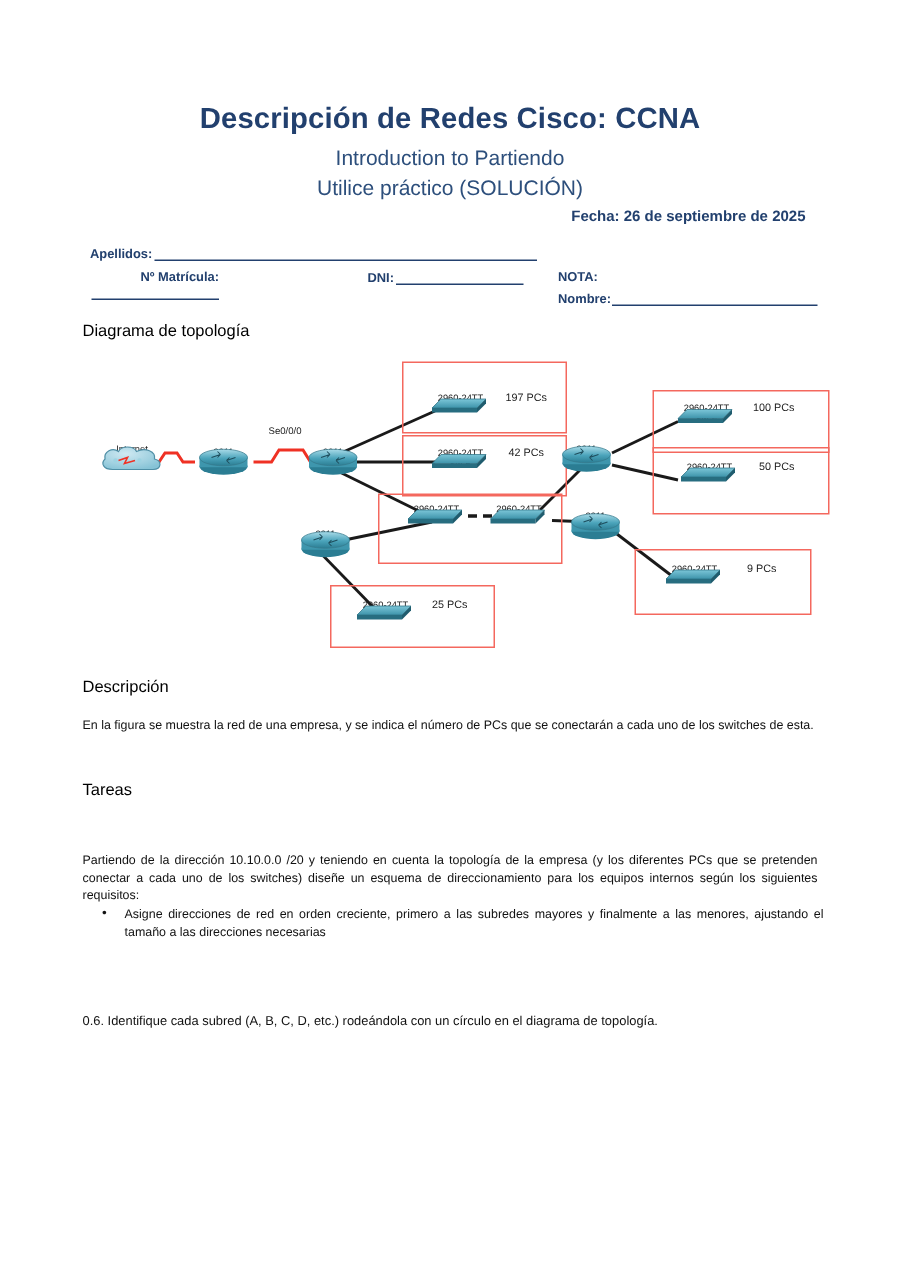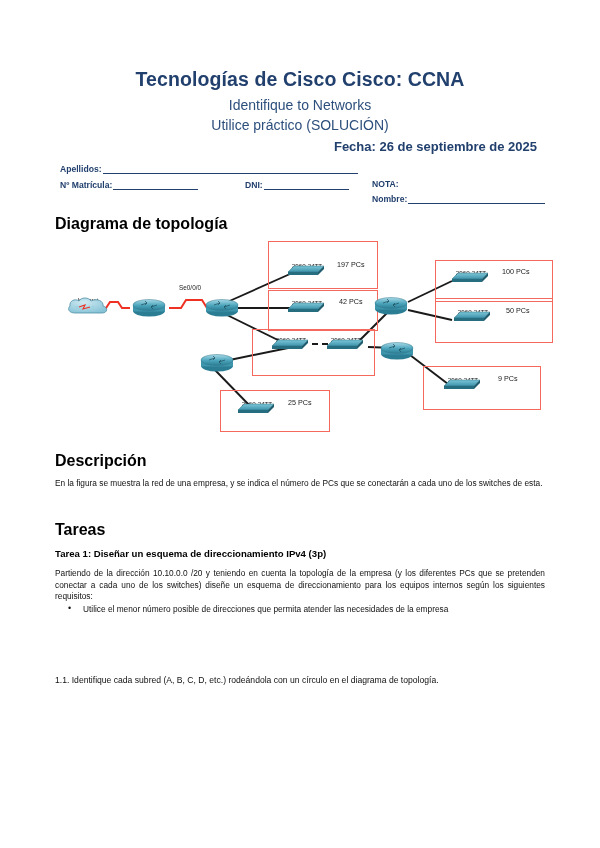--- a/index.html
+++ b/index.html
@@ -18,33 +18,33 @@
   .doc-sub1{
     position:absolute;left:0;top:97px;width:600px;text-align:center;
     font-size:14px;color:#2d4f7c;
   }
   .doc-sub2{
     position:absolute;left:0;top:117px;width:600px;text-align:center;
     font-size:14px;color:#2d4f7c;
   }
   .doc-date{
     position:absolute;right:63px;top:139px;
-    font-size:13px;font-weight:bold;color:#22406e;
+    font-size:10px;font-weight:bold;color:#22406e;
   }
 
   
   .formzone{position:absolute;left:60px;top:163px;width:482px;font-size:8.6px;color:#22406e;font-weight:bold;}
   .frow{position:relative;height:14px;}
   .fcell{position:absolute;white-space:nowrap;display:flex;align-items:flex-end;}
   .flabel{font-weight:bold;}
   .fline{display:inline-block;border-bottom:1px solid #22406e;height:10px;margin-left:1px;}
 
   
   .h2{
-    position:absolute;font-size:16px;font-weight:bold;color:#000;
+    position:absolute;font-size:11px;font-weight:normal;color:#000;
   }
   .h3{
     position:absolute;font-size:9.6px;font-weight:bold;color:#000;
   }
   .para{
     position:absolute;font-size:8.3px;line-height:11.6px;color:#111;
     text-align:justify;
   }
   ul.reqs{
     position:absolute;margin:0;padding:0 0 0 26px;list-style:none;
@@ -74,38 +74,38 @@
   }
   .ifname{
     position:absolute;font-size:6.4px;color:#1b1b1b;white-space:nowrap;
   }
 </style>
 </head>
 <body>
 
 <div class="page">
 
-  <div class="doc-title">Tecnologías de Cisco Cisco: CCNA</div>
-  <div class="doc-sub1">Identifique to Networks</div>
+  <div class="doc-title">Descripción de Redes Cisco: CCNA</div>
+  <div class="doc-sub1">Introduction to Partiendo</div>
   <div class="doc-sub2">Utilice práctico (SOLUCIÓN)</div>
   <div class="doc-date">Fecha: 26 de septiembre de 2025</div>
 
   <div class="formzone">
     <div class="frow">
       <div class="fcell" style="left:0px;top:0px;align-items:center;">
         <span class="flabel">Apellidos:</span>
         <span class="fline" style="width:255px;"></span>
       </div>
       <div class="fcell" style="left:312px;top:0px;margin-top:30px;">
         <span class="flabel">Nombre:</span>
         <span class="fline" style="width:137px;"></span>
       </div>
     </div>
     <div class="frow" style="margin-top:2px;">
-      <div class="fcell" style="left:0px;top:0px;">
+      <div class="fcell" style="left:0px;top:0px;flex-direction:column;">
         <span class="flabel">Nº Matrícula:</span>
         <span class="fline" style="width:85px;"></span>
       </div>
       <div class="fcell" style="left:185px;top:0px;">
         <span class="flabel">DNI:</span>
         <span class="fline" style="width:85px;"></span>
       </div>
       <div class="fcell" style="left:312px;top:0px;">
         <span class="flabel">NOTA:</span>
       </div>
@@ -326,23 +326,22 @@
       <div class="nlabel">Sw-D</div>
     </div>
     <div class="pcs" style="left:438px;top:136px;">9 PCs</div>
 
   </div>
 
   <div class="h2" style="left:55px;top:452px;">Descripción</div>
   <div class="para" style="left:55px;top:478px;width:490px;">En la figura se muestra la red de una empresa, y se indica el número de PCs que se conectarán a cada uno de los switches de esta.</div>
 
   <div class="h2" style="left:55px;top:521px;">Tareas</div>
-  <div class="h3" style="left:55px;top:548px;">Tarea 1: Diseñar un esquema de direccionamiento IPv4 (3p)</div>
 
   <div class="para" style="left:55px;top:568px;width:490px;">Partiendo de la dirección 10.10.0.0 /20 y teniendo en cuenta la topología de la empresa (y los diferentes PCs que se pretenden conectar a cada uno de los switches) diseñe un esquema de direccionamiento para los equipos internos según los siguientes requisitos:</div>
 
   <ul class="reqs" style="left:55px;top:604px;width:468px;">
-    <li>Utilice el menor número posible de direcciones que permita atender las necesidades de la empresa</li>
+    <li>Asigne direcciones de red en orden creciente, primero a las subredes mayores y finalmente a las menores, ajustando el tamaño a las direcciones necesarias</li>
   </ul>
 
-  <div class="plain" style="left:55px;top:674px;width:500px;">1.1. Identifique cada subred (A, B, C, D, etc.) rodeándola con un círculo en el diagrama de topología.</div>
+  <div class="plain" style="left:55px;top:674px;width:500px;">0.6. Identifique cada subred (A, B, C, D, etc.) rodeándola con un círculo en el diagrama de topología.</div>
 
 </div>
 
 </body></html>

